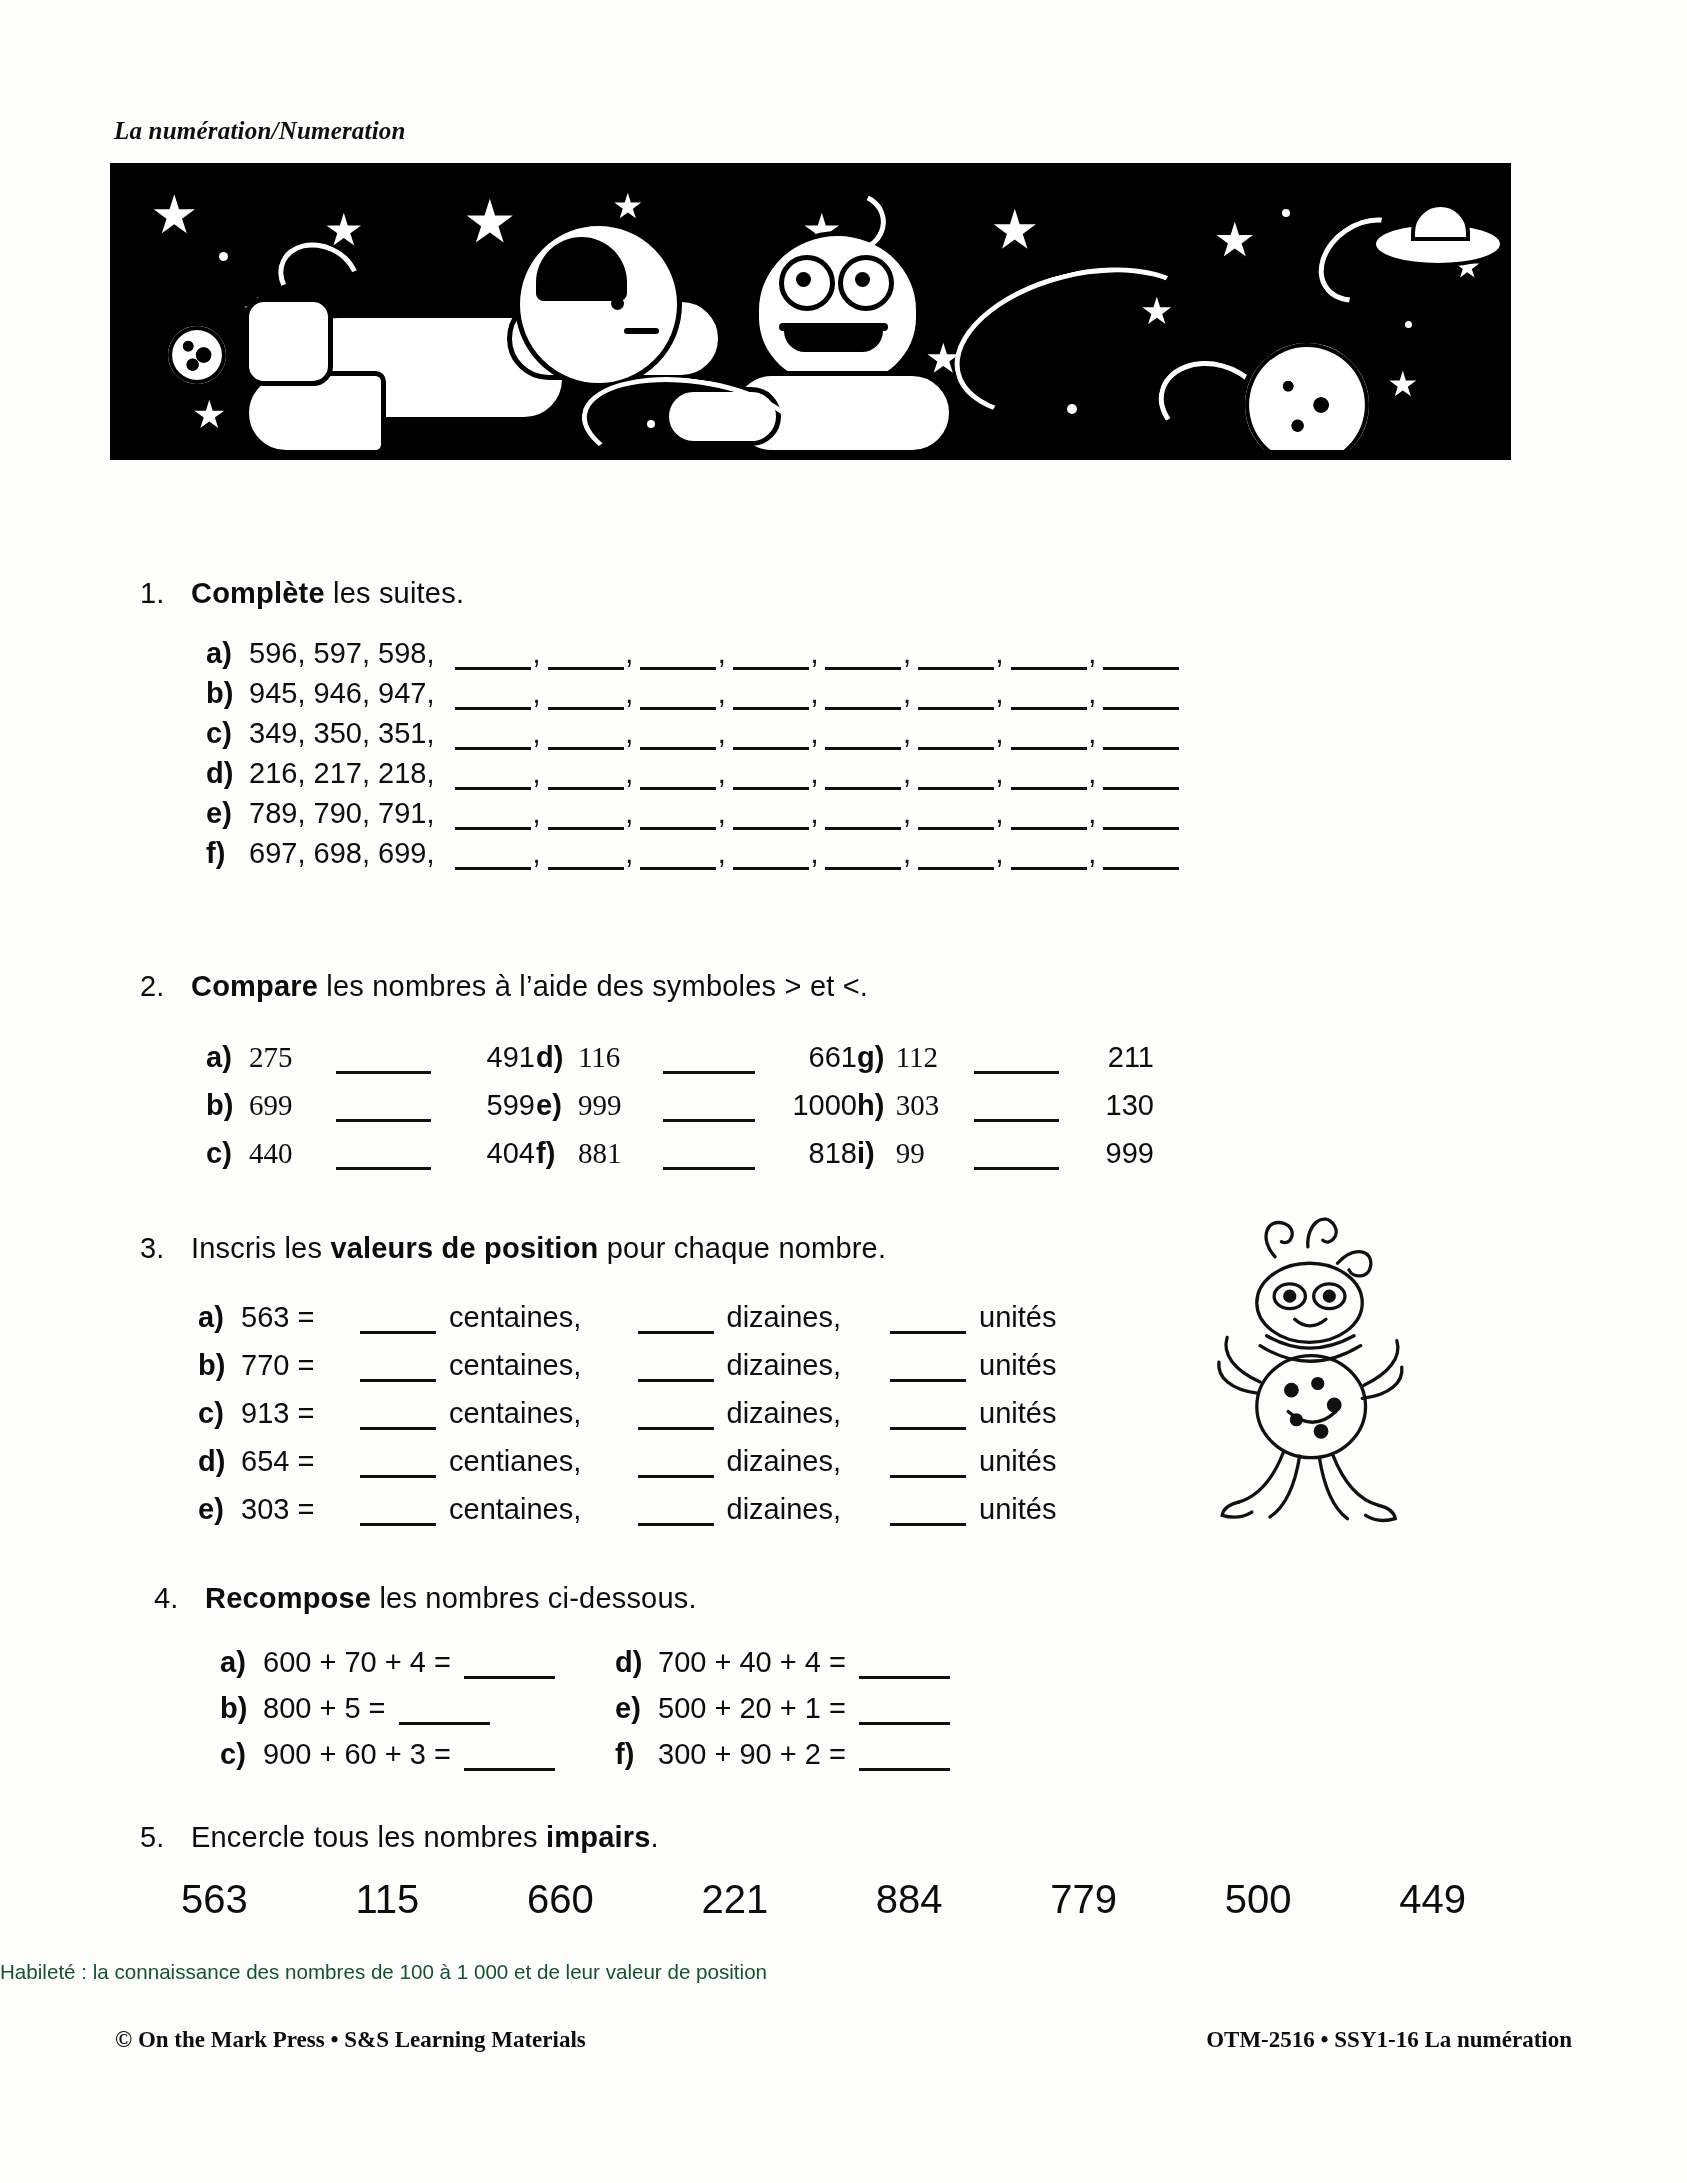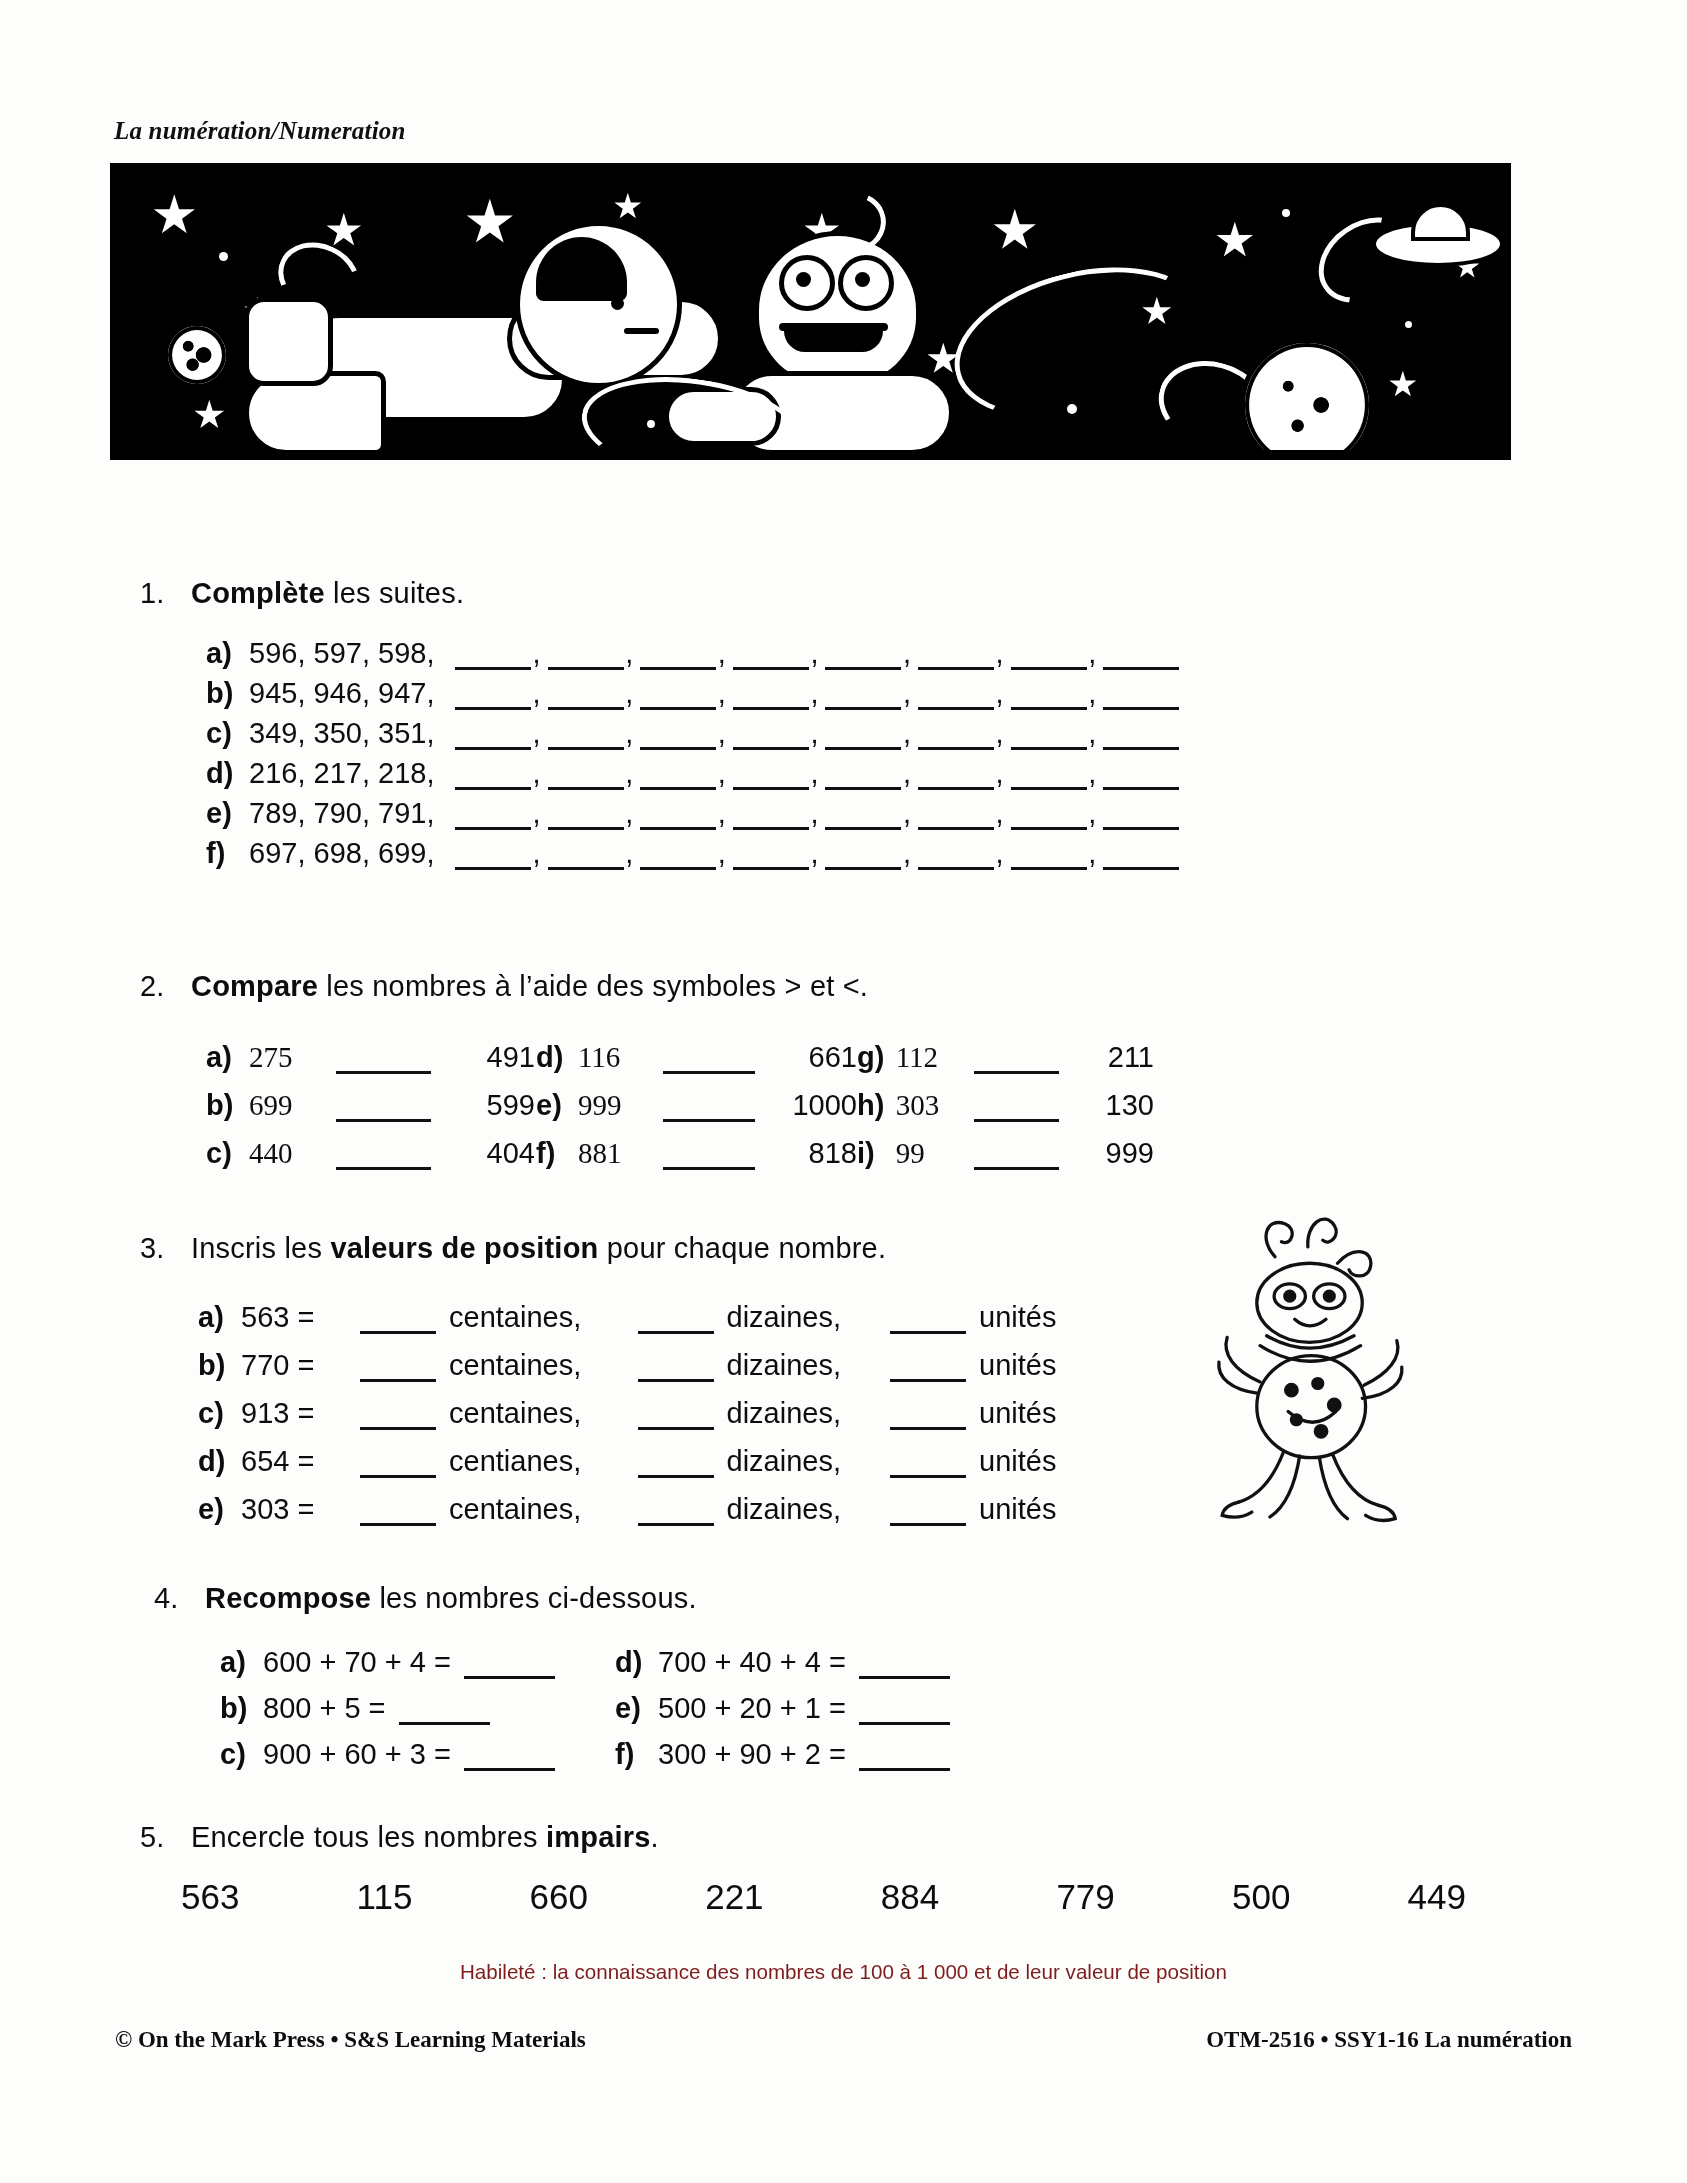--- a/index.html
+++ b/index.html
@@ -257,41 +257,40 @@
 
   
   #q5 { left: 140px; top: 1821px; }
   #q5-nums {
     position: absolute;
     left: 41px;
     top: 56px;
     width: 1285px;
     display: flex;
     justify-content: space-between;
-    font-size: 35px;
+    font-size: 40px;
     text-align: center;
   }
 
   
   .alien-wrap {
     position: absolute;
     left: 1209px;
     top: 1199px;
     width: 206px;
     height: 346px;
   }
 
   
   .skill {
     position: absolute;
     left: 0; right: 0;
     top: 1960px;
-    text-align: center;
     font-size: 20.6px;
-    color: #7f1d1d;
+    color: #14532d;
   }
   .footer {
     position: absolute;
     left: 115px;
     right: 115px;
     top: 2027px;
     display: flex;
     justify-content: space-between;
     align-items: baseline;
     font-family: "Liberation Serif", serif;

